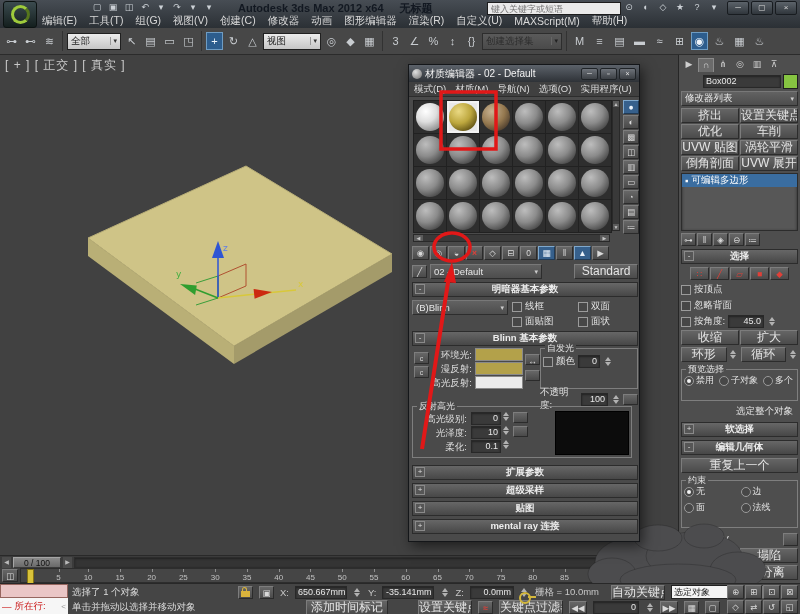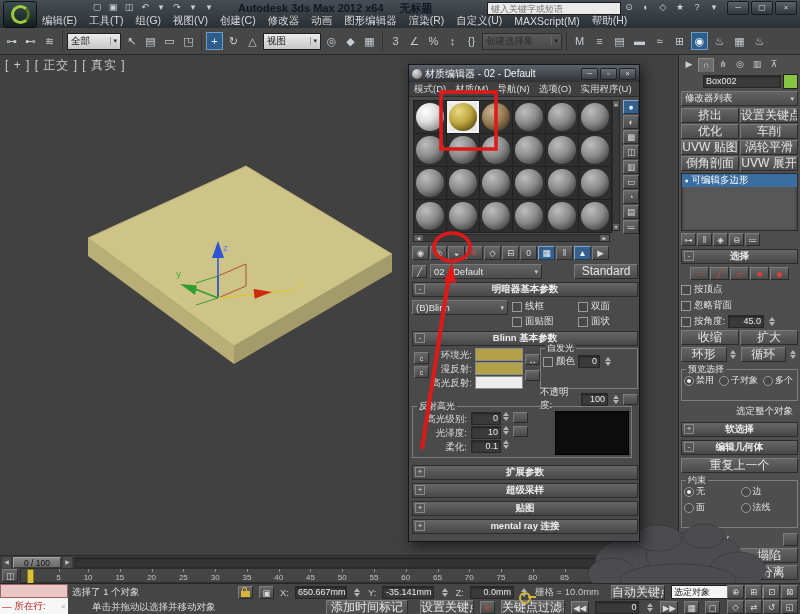--- a/index.html
+++ b/index.html
@@ -132,21 +132,21 @@
   .tbrow{position:absolute;left:0;top:568px;width:678px;height:15px;background:#3f3f3f;display:flex;align-items:center;z-index:2;}
   .tb-mini{width:16px;height:13px;margin:0 2px;flex:none;}
   .ruler{position:relative;flex:1;height:15px;background:#454545;border:1px solid #2d2d2d;display:flex;
          justify-content:space-between;padding:0 8px;box-sizing:border-box;}
   .tick{position:relative;font-size:8px;color:#c2c2c2;padding-top:4px;line-height:9px;}
   .tick::before{content:'';position:absolute;top:0;left:50%;width:1px;height:3px;background:#8e8e8e;}
   .tb-marker{position:absolute;left:6px;top:0;width:5px;height:13px;background:#d8c23a;border:1px solid #857413;z-index:2;}
   .statusbars{position:absolute;left:0;top:583px;width:800px;height:31px;background:#454545;border-top:1px solid #282828;z-index:10;}
   .srow{position:absolute;left:72px;right:80px;display:flex;align-items:center;gap:6px;}
   .srow1{top:1px;height:14px;}
-  .srow2{top:16px;height:14px;margin-left:20px;}
+  .srow2{top:16px;height:14px;}
   .stxt{font-size:9.5px;color:#dcdcdc;white-space:nowrap;overflow:hidden;}
   .clabel{font-size:9.5px;color:#c8c8c8;flex:none;}
   .cfield{width:46px;text-align:right;flex:none;}
   .wdd{width:62px;height:12px;background:#f4f4f4;border:1px solid #222;color:#222;font-size:9px;display:flex;
        align-items:center;justify-content:space-between;padding:0 2px;flex:none;}
   .wdd .arr{font-size:7px;}
   .listener{position:absolute;left:0;top:0;width:68px;height:31px;}
   .l-top{height:14px;background:#eac6c6;border:1px solid #96665f;box-sizing:border-box;}
   .l-bot{height:16px;background:#f6f6f6;color:#cc2020;font-size:9.5px;display:flex;align-items:center;gap:3px;padding:0 2px;box-sizing:border-box;}
   .l-bot .caret{color:#999;margin-left:auto;font-size:8px;}

